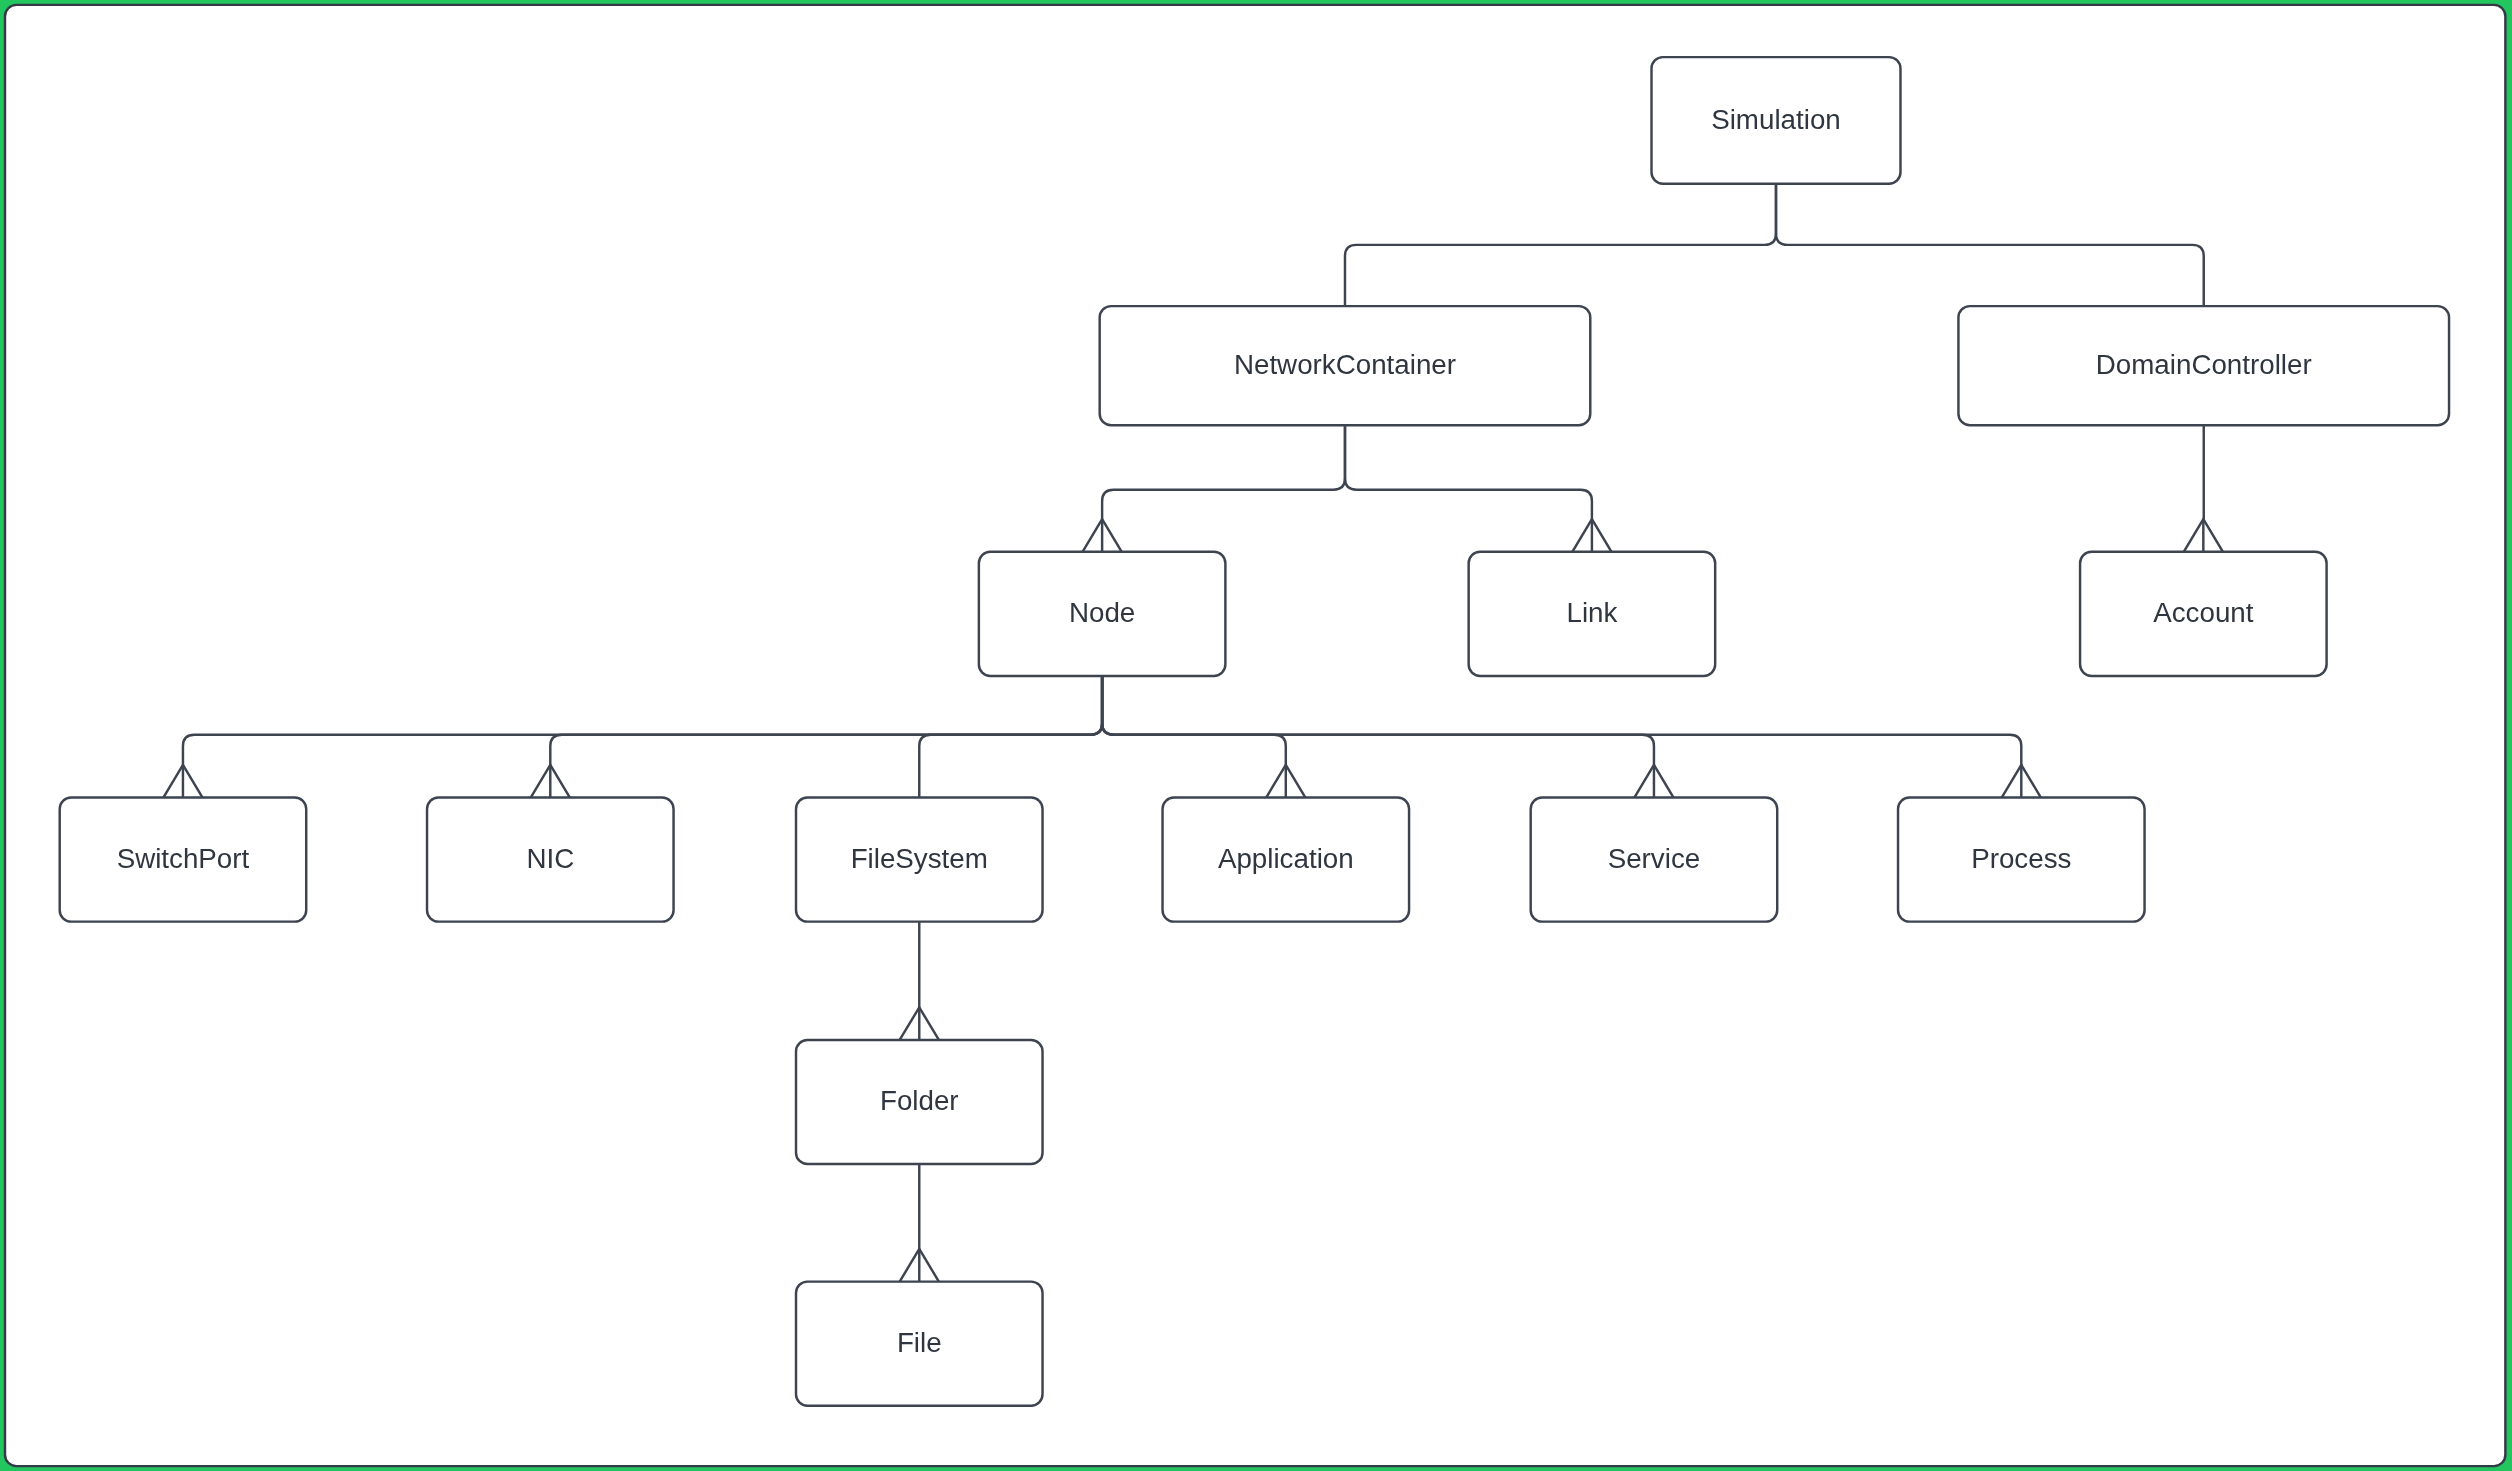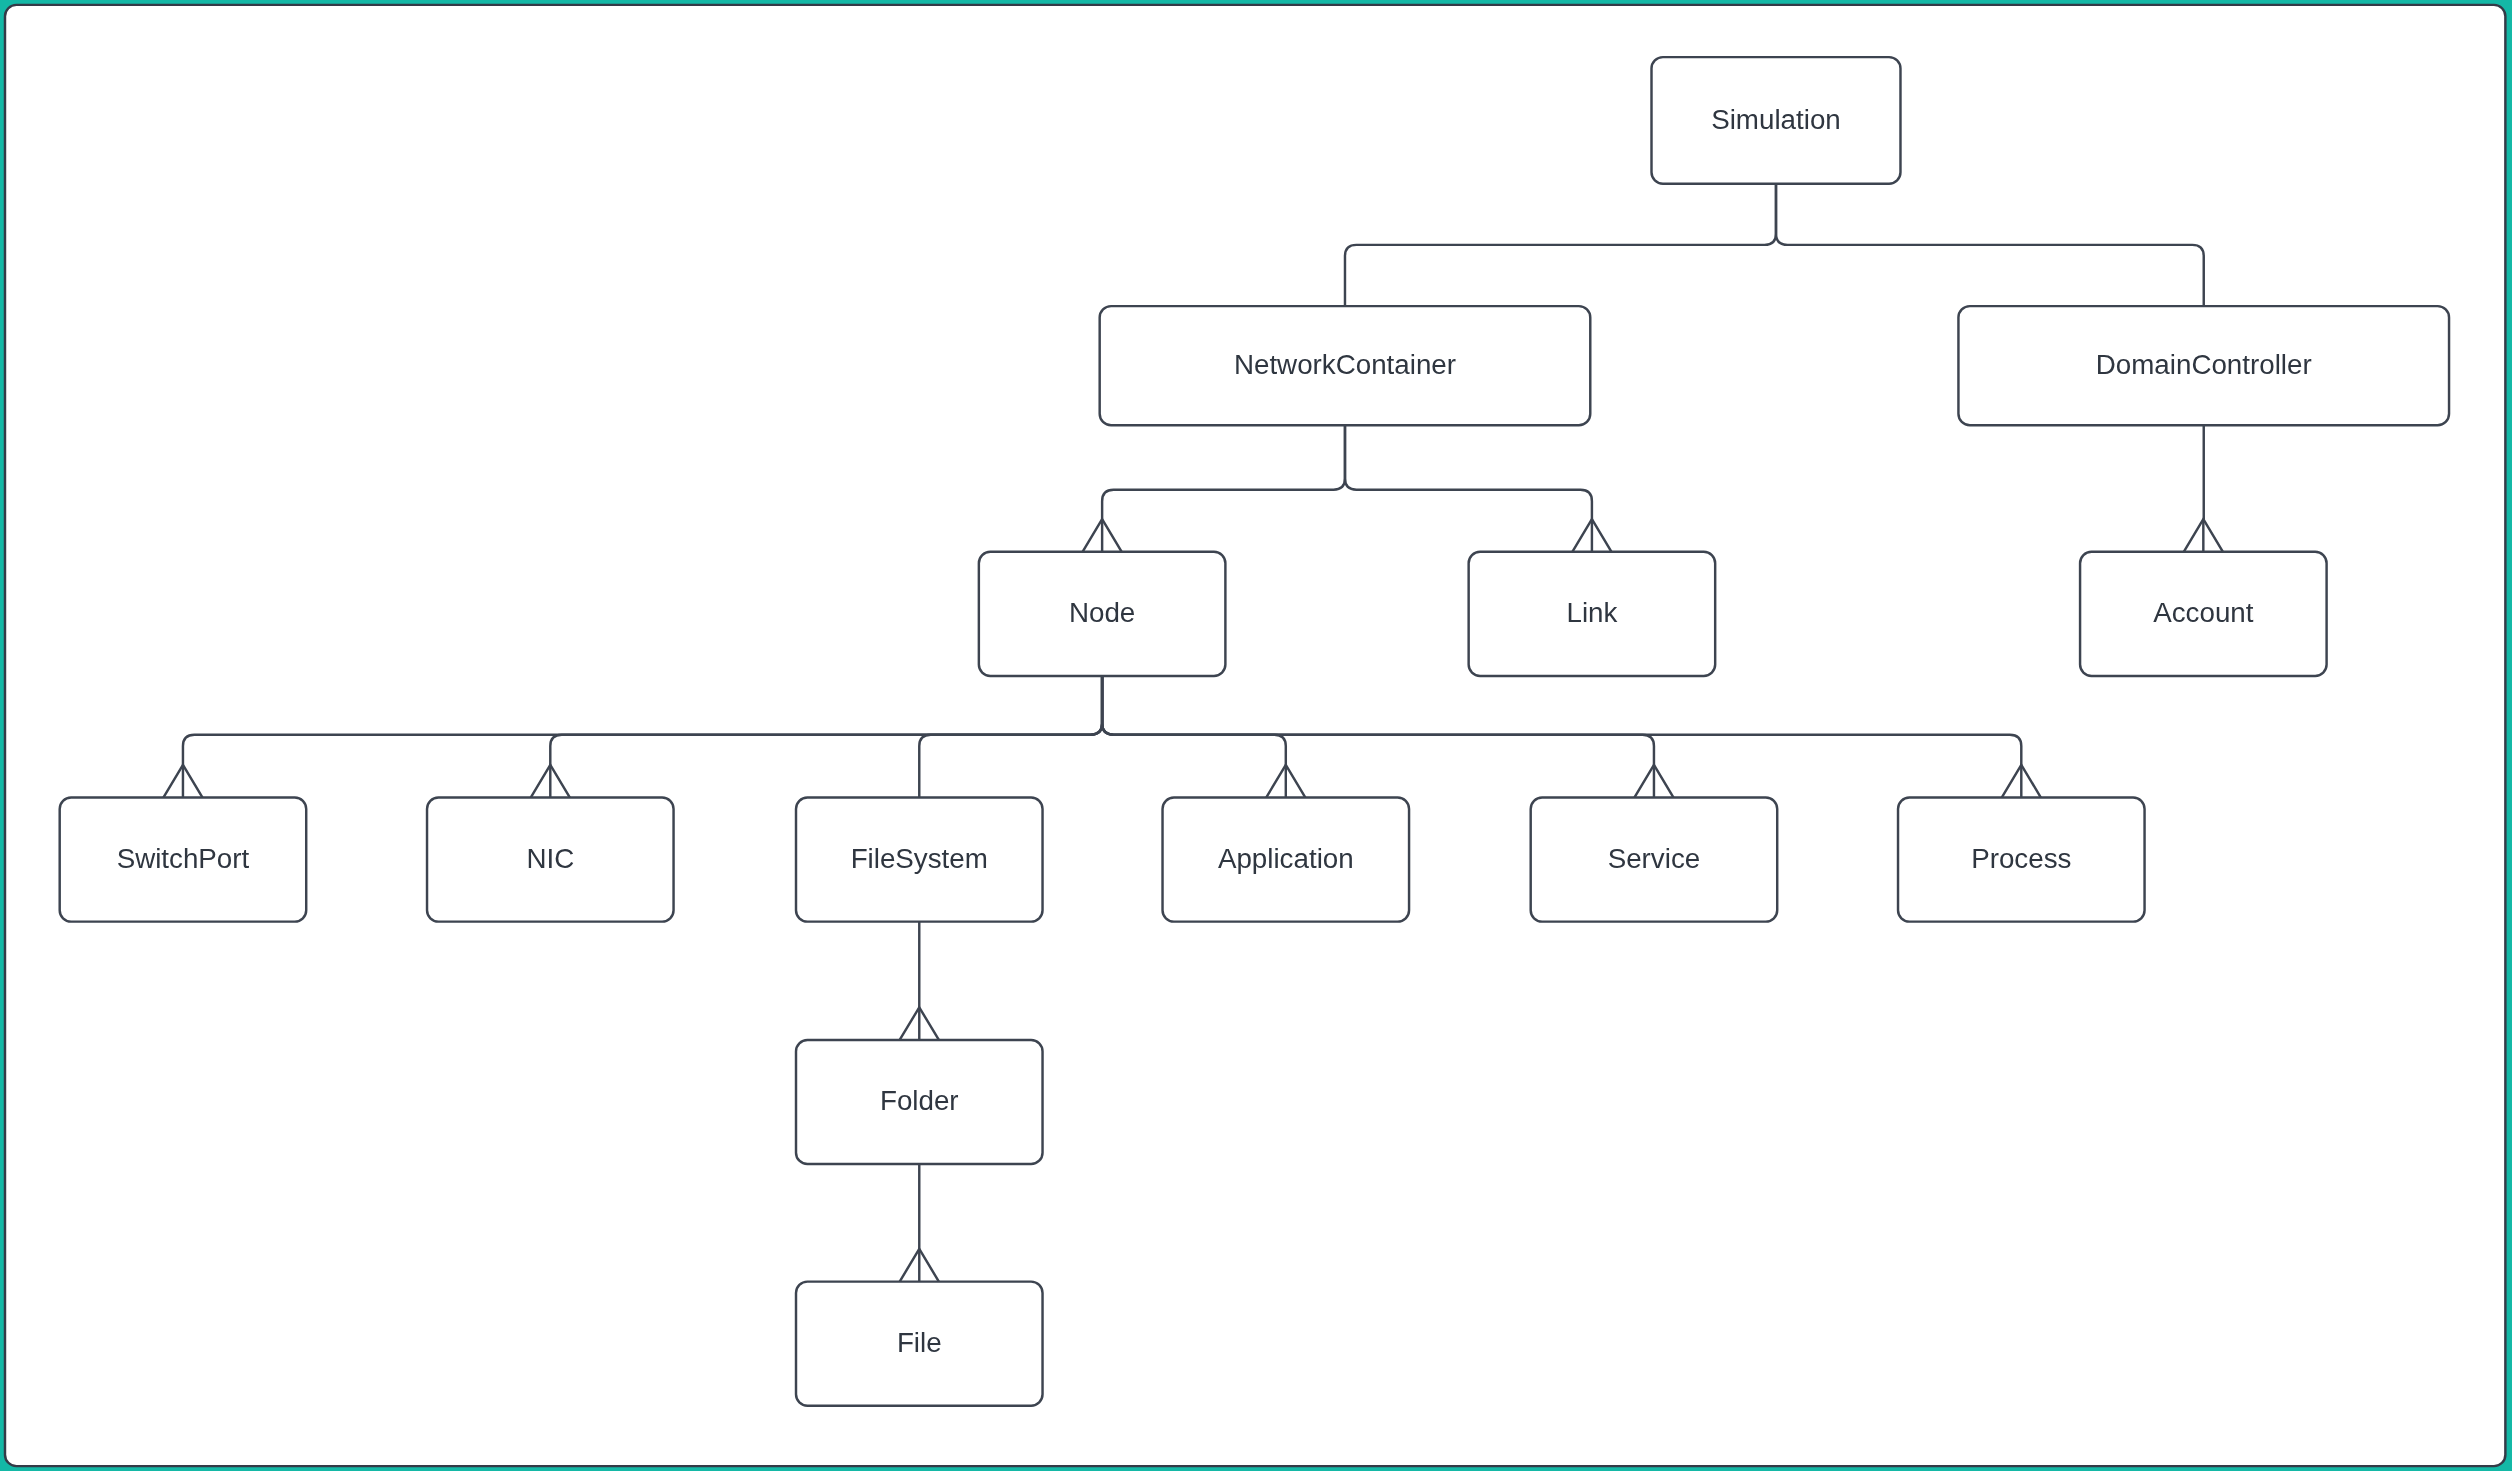--- a/index.html
+++ b/index.html
@@ -11,21 +11,21 @@
   body {
     width: 2512px;
     height: 1471px;
     font-family: "Liberation Sans", sans-serif;
     overflow: hidden;
   }
   #diagram-canvas {
     position: relative;
     width: 2512px;
     height: 1471px;
-    background: #14b8a6;
+    background: #22c55e;
   }
   svg.diagram-svg {
     position: absolute;
     top: 0;
     left: 0;
     width: 2512px;
     height: 1471px;
     display: block;
   }
   .frame-rect {

